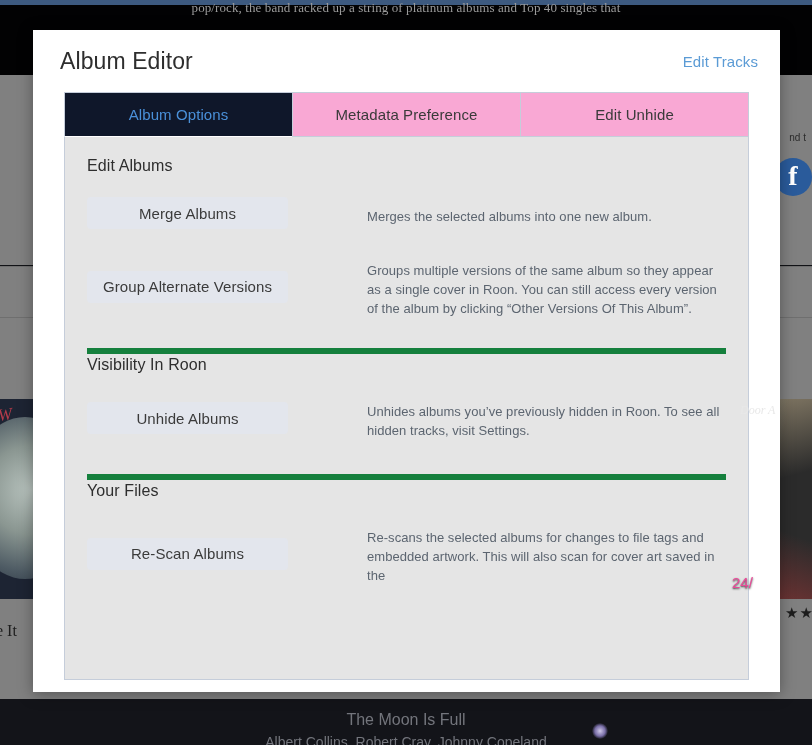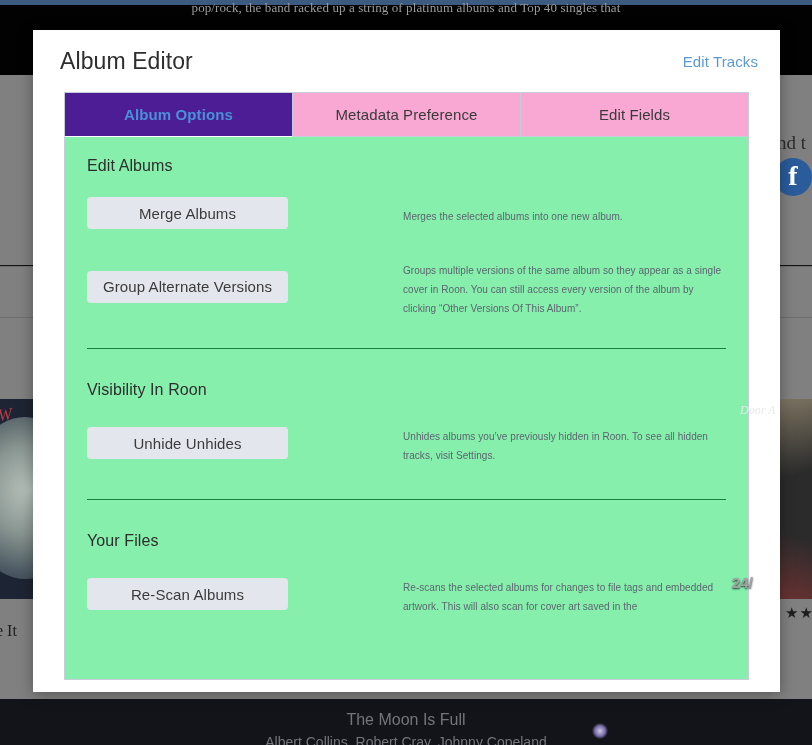--- a/index.html
+++ b/index.html
@@ -49,22 +49,22 @@
     background: #808080;
     border-top: 1px solid #6f6f6f;
   }
   .bg-gray-band-3 {
     position: absolute; top: 317px; left: 0; width: 812px; height: 82px;
     background: #808080;
     border-top: 1px solid #6f6f6f;
   }
   .bg-social-snippet {
     position: absolute; top: 132px; right: 6px;
-    font-family: Liberation Serif, serif;
-    font-size: 19px; color: #2b2b2b; white-space: nowrap;
+    font-family: Liberation Sans, sans-serif;
+    font-size: 10px; color: #2b2b2b; white-space: nowrap;
   }
   .social-icons {
     position: absolute; top: 158px; right: 0px;
     display: flex; gap: 6px; align-items: center;
   }
   .social-dot {
     width: 38px; height: 38px; border-radius: 50%;
     background: #2a5b9b; position: relative;
   }
   .social-dot.fb::after {
@@ -112,21 +112,21 @@
   }
   .art-script-r {
     position: absolute; top: 4px; left: 2px;
     font-family: "Liberation Serif", serif;
     font-style: italic; font-size: 12px; color: #e8e8e8;
     white-space: nowrap; z-index: 2; margin-left: 12px;
   }
   .art-badge {
     position: absolute; bottom: 8px; left: 6px;
     font-family: "Liberation Sans", sans-serif;
-    font-size: 15px; font-weight: bold; color: #a3a3a3; z-index: 2;
+    font-size: 15px; font-weight: normal; color: #ec4899; z-index: 2;
     text-shadow: 0 1px 2px rgba(0,0,0,.8);
   }
   .album-caption {
     position: absolute; top: 622px;
     font-family: "Liberation Serif", serif;
     font-size: 16px; color: #1d1d1d; white-space: nowrap;
   }
   .album-caption.left  { left: -12px; }
   .album-stars {
     position: absolute; top: 604px; right: -2px;
@@ -192,44 +192,43 @@
     color: #3a3a3a;
     background: #f9a8d4;
     border: 1px solid #c5cdda;
     border-right: none;
     box-sizing: border-box;
     cursor: pointer;
     letter-spacing: .1px;
   }
   .tab:last-child { border-right: 1px solid #c5cdda; }
   .tab.active {
-    background: #4c1d95;
+    background: #0f172a;
     color: #4a90d9;
     border-color: #c5cdda;
     border-bottom-color: #ffffff;
-    font-weight: bold;
   }
 
   
   .panel {
     margin: 0 31px;
     height: 543px;
     border: 1px solid #c5cdda;
     border-top: none;
     box-sizing: border-box;
     overflow: hidden;
-    background: #86efac;
+    background: #e5e5e5;
     position: relative;
   }
   .panel-inner {
     padding: 20px 22px 0 22px;
   }
 
   .section { padding-bottom: 4px; }
-  .section + .section { border-top: 1px solid #15803d; padding-top: 32px; }
+  .section + .section { border-top: 6px solid #15803d; padding-top: 2px; }
   .section-title {
     font-size: 16px;
     color: #2e2e2e;
     margin: 0 0 22px 0;
     font-weight: normal;
     letter-spacing: .1px;
   }
 
   .option-row {
     display: flex;
@@ -245,27 +244,26 @@
     font-family: "Liberation Sans", sans-serif;
     font-size: 15px;
     color: #3b3b3b;
     cursor: pointer;
     margin-right: 79px;
     letter-spacing: .1px;
     padding: 0;
   }
   .option-desc {
     flex: 1 1 auto;
-    font-size: 10px;
+    font-size: 13px;
     line-height: 19px;
     color: #5c6570;
     padding-top: 6px;
     max-width: 368px;
     letter-spacing: .05px;
-    margin-left: 36px;
   }
   .section-visibility .option-row:last-child { margin-bottom: 30px; }
 </style>
 </head>
 <body>
 
 <div id="root">
 
   <div class="bg-layer">
 
@@ -306,21 +304,21 @@
   <div class="modal">
 
     <div class="modal-header">
       <h1 class="modal-title">Album Editor</h1>
       <span class="edit-tracks-link">Edit Tracks</span>
     </div>
 
     <div class="tabs">
       <div class="tab active">Album Options</div>
       <div class="tab">Metadata Preference</div>
-      <div class="tab">Edit Fields</div>
+      <div class="tab">Edit Unhide</div>
     </div>
 
     <div class="panel">
       <div class="panel-inner">
 
         <div class="section section-edit">
           <h2 class="section-title">Edit Albums</h2>
 
           <div class="option-row">
             <button class="option-btn">Merge Albums</button>
@@ -331,21 +329,21 @@
             <button class="option-btn">Group Alternate Versions</button>
             <div class="option-desc">Groups multiple versions of the same album so they appear as a single cover in Roon. You can still access every version of the album by clicking “Other Versions Of This Album”.</div>
           </div>
         </div>
 
         <div class="section section-visibility">
           <h2 class="section-title">Visibility In Roon</h2>
 
 
           <div class="option-row">
-            <button class="option-btn">Unhide Unhides</button>
+            <button class="option-btn">Unhide Albums</button>
             <div class="option-desc">Unhides albums you’ve previously hidden in Roon. To see all hidden tracks, visit Settings.</div>
           </div>
         </div>
 
         <div class="section section-files">
           <h2 class="section-title">Your Files</h2>
 
           <div class="option-row">
             <button class="option-btn">Re-Scan Albums</button>
             <div class="option-desc">Re-scans the selected albums for changes to file tags and embedded artwork. This will also scan for cover art saved in the</div>

